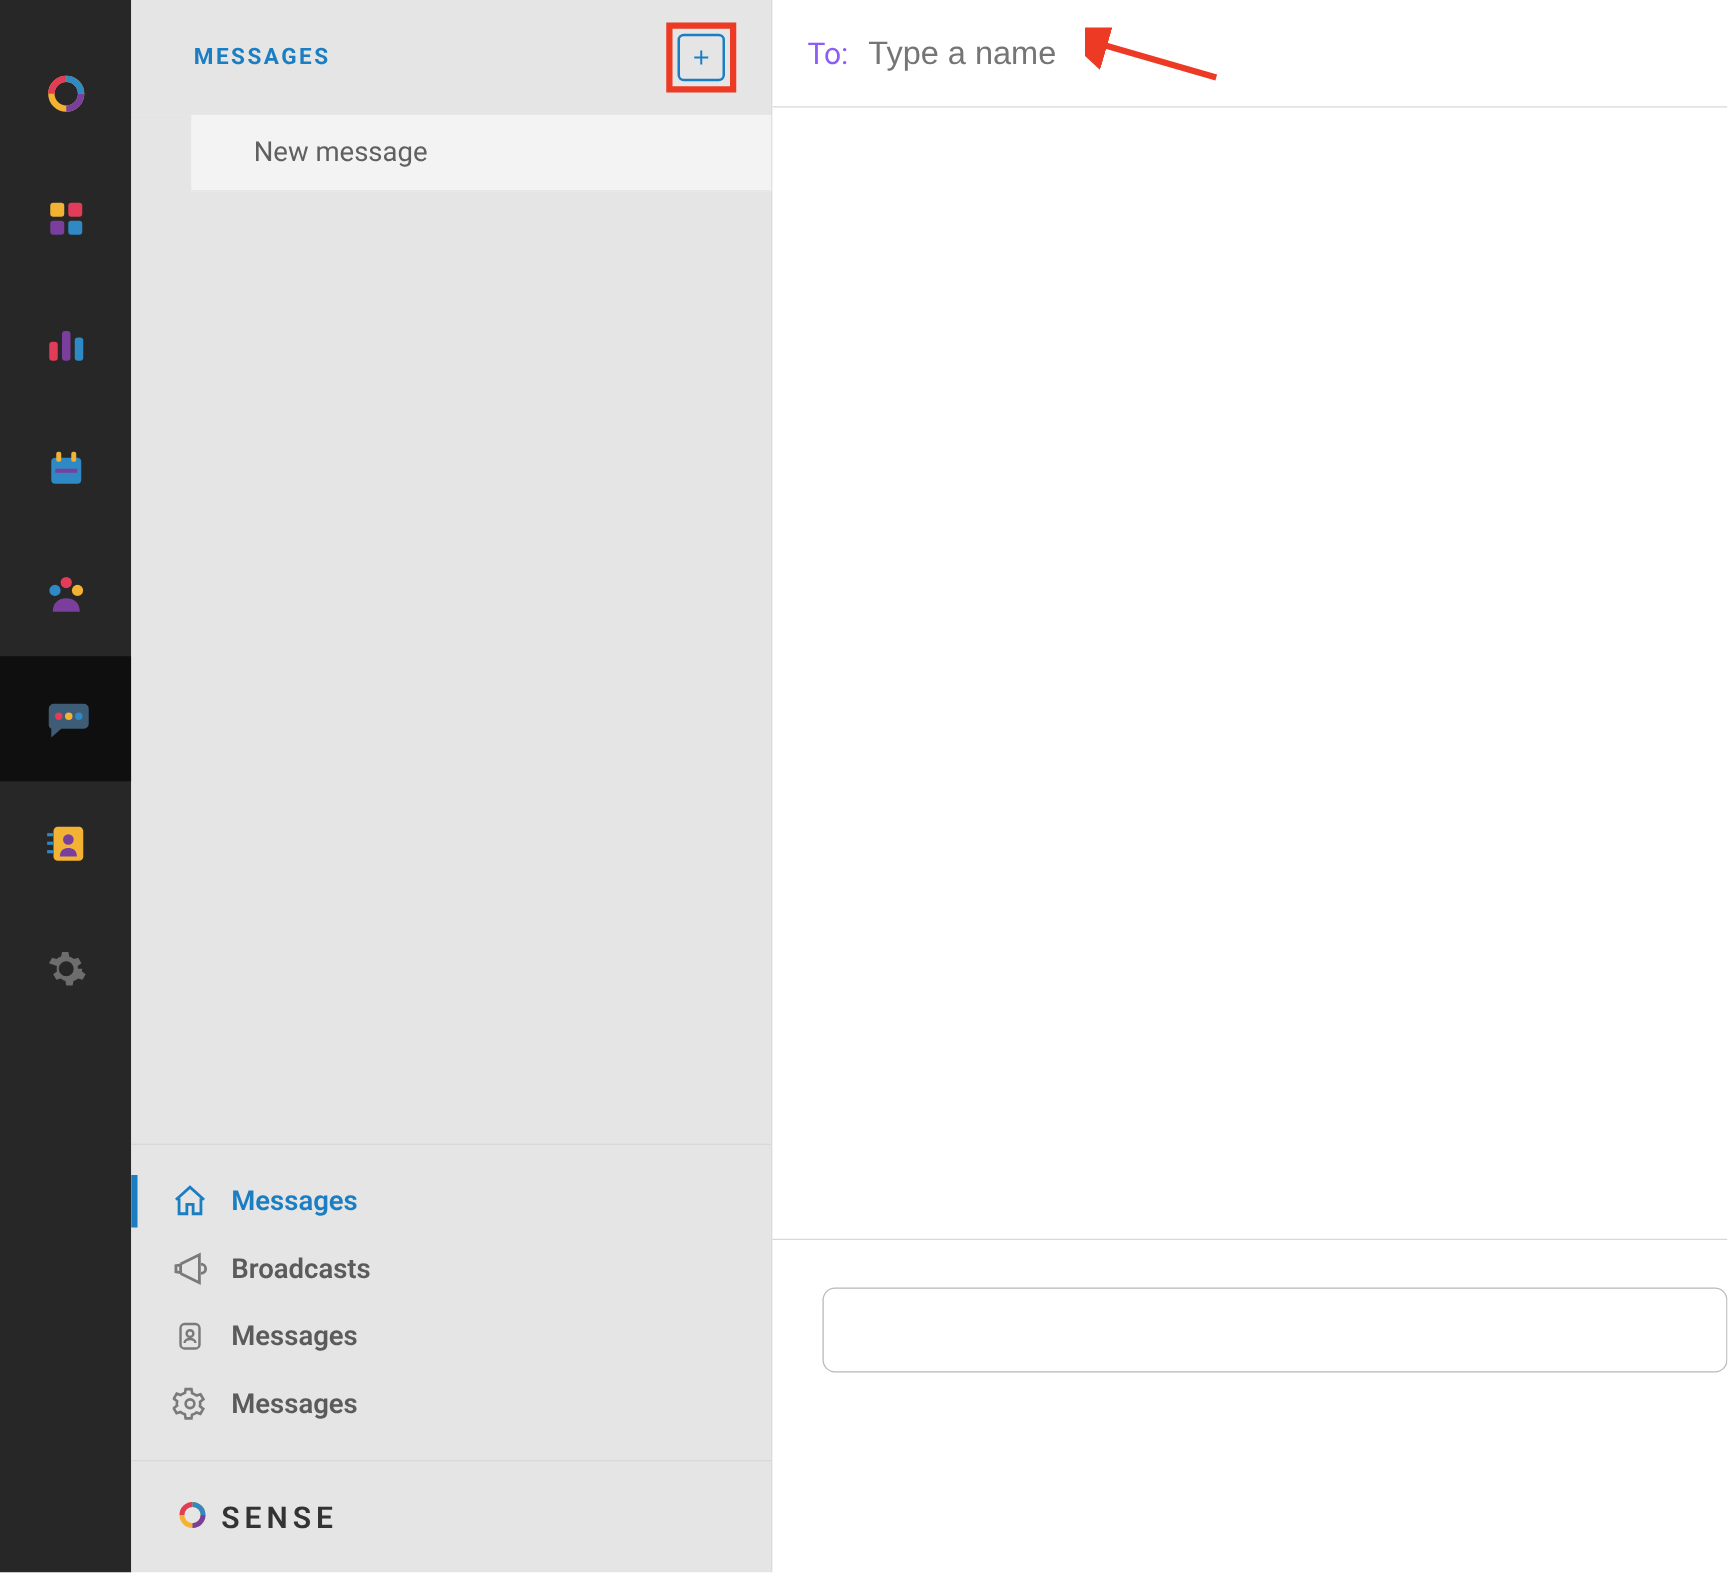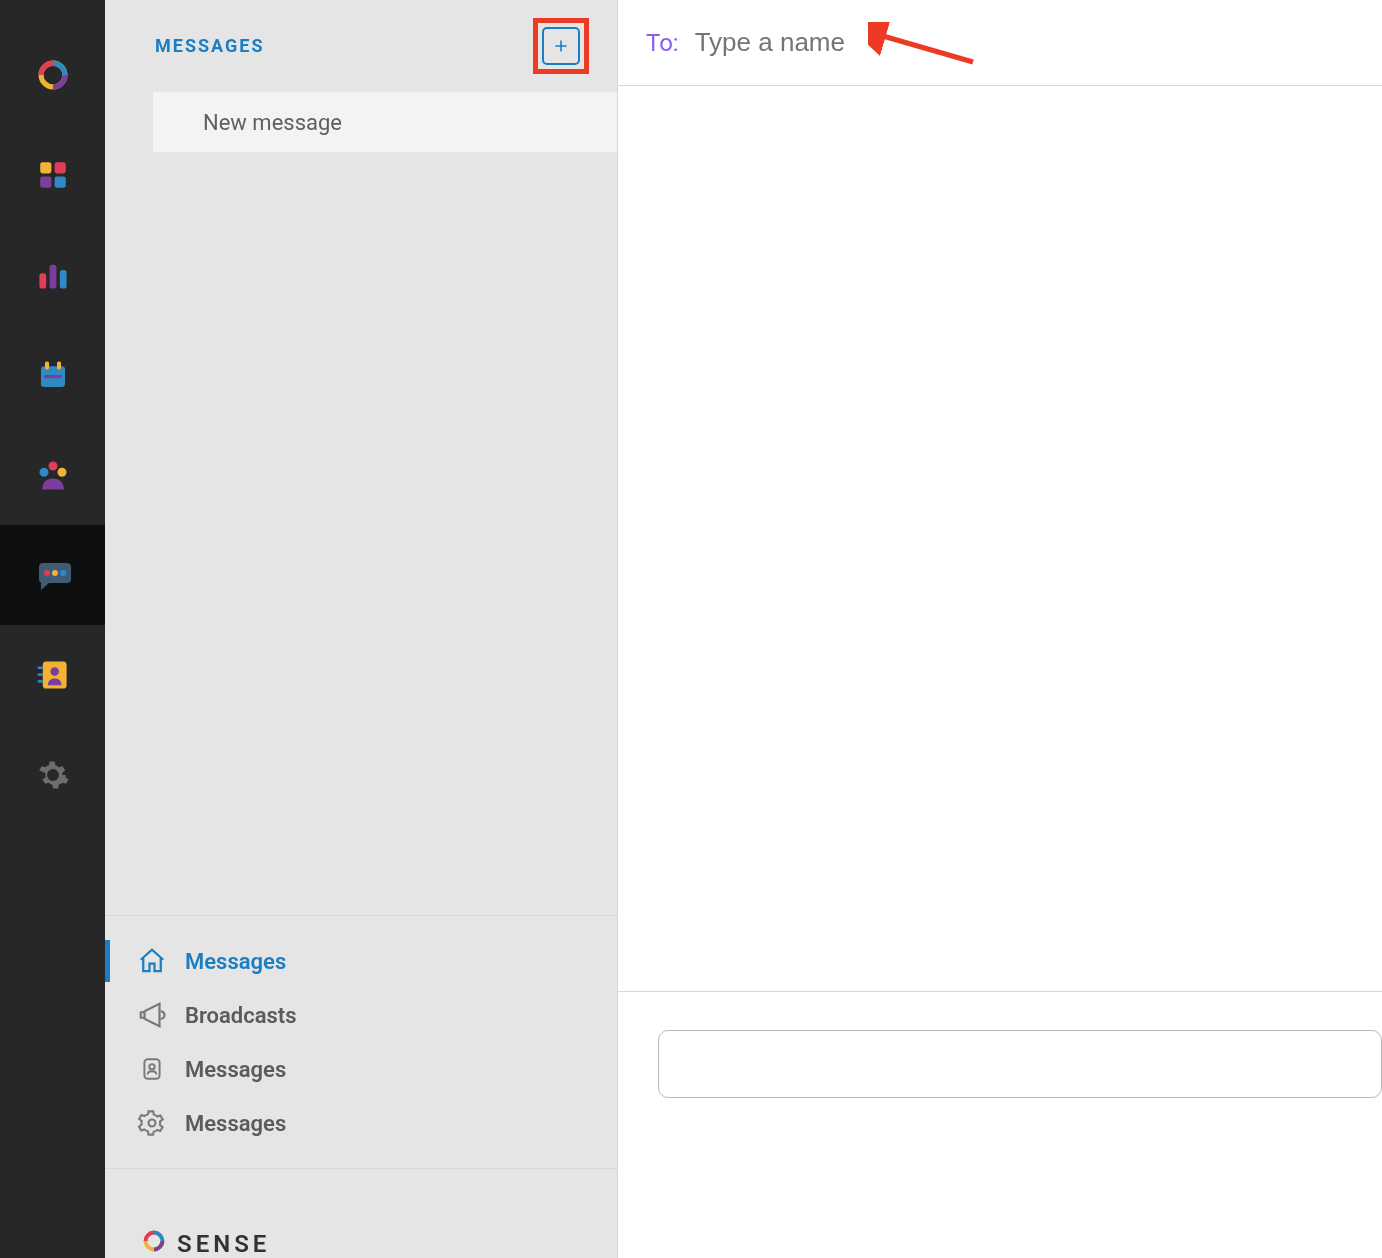--- a/index.html
+++ b/index.html
@@ -92,21 +92,21 @@
       position: relative;
     }
     .sub-nav-item.active { color: #1C7EC2; }
     .sub-nav-item.active::before {
       content: ""; position: absolute; left: 0; top: 6px; bottom: 6px; width: 5px; background: #1C7EC2;
     }
     .sub-nav-icon { width: 34px; height: 34px; margin-right: 16px; display: flex; align-items: center; justify-content: center; color: #7a7a7a; }
     .sub-nav-item.active .sub-nav-icon { color: #1C7EC2; }
     .brand-bar {
       border-top: 1px solid #d8d8d8;
-      height: 90px; display: flex; align-items: flex-end;
+      height: 90px; display: flex; align-items: center;
       padding-left: 36px;
       gap: 10px;
     }
     .brand-text { font-size: 24px; letter-spacing: 4px; font-weight: 600; color: #333; }
 
     
     .right-panel {
       flex: 1;
       display: flex; flex-direction: column;
       background: #fff;

